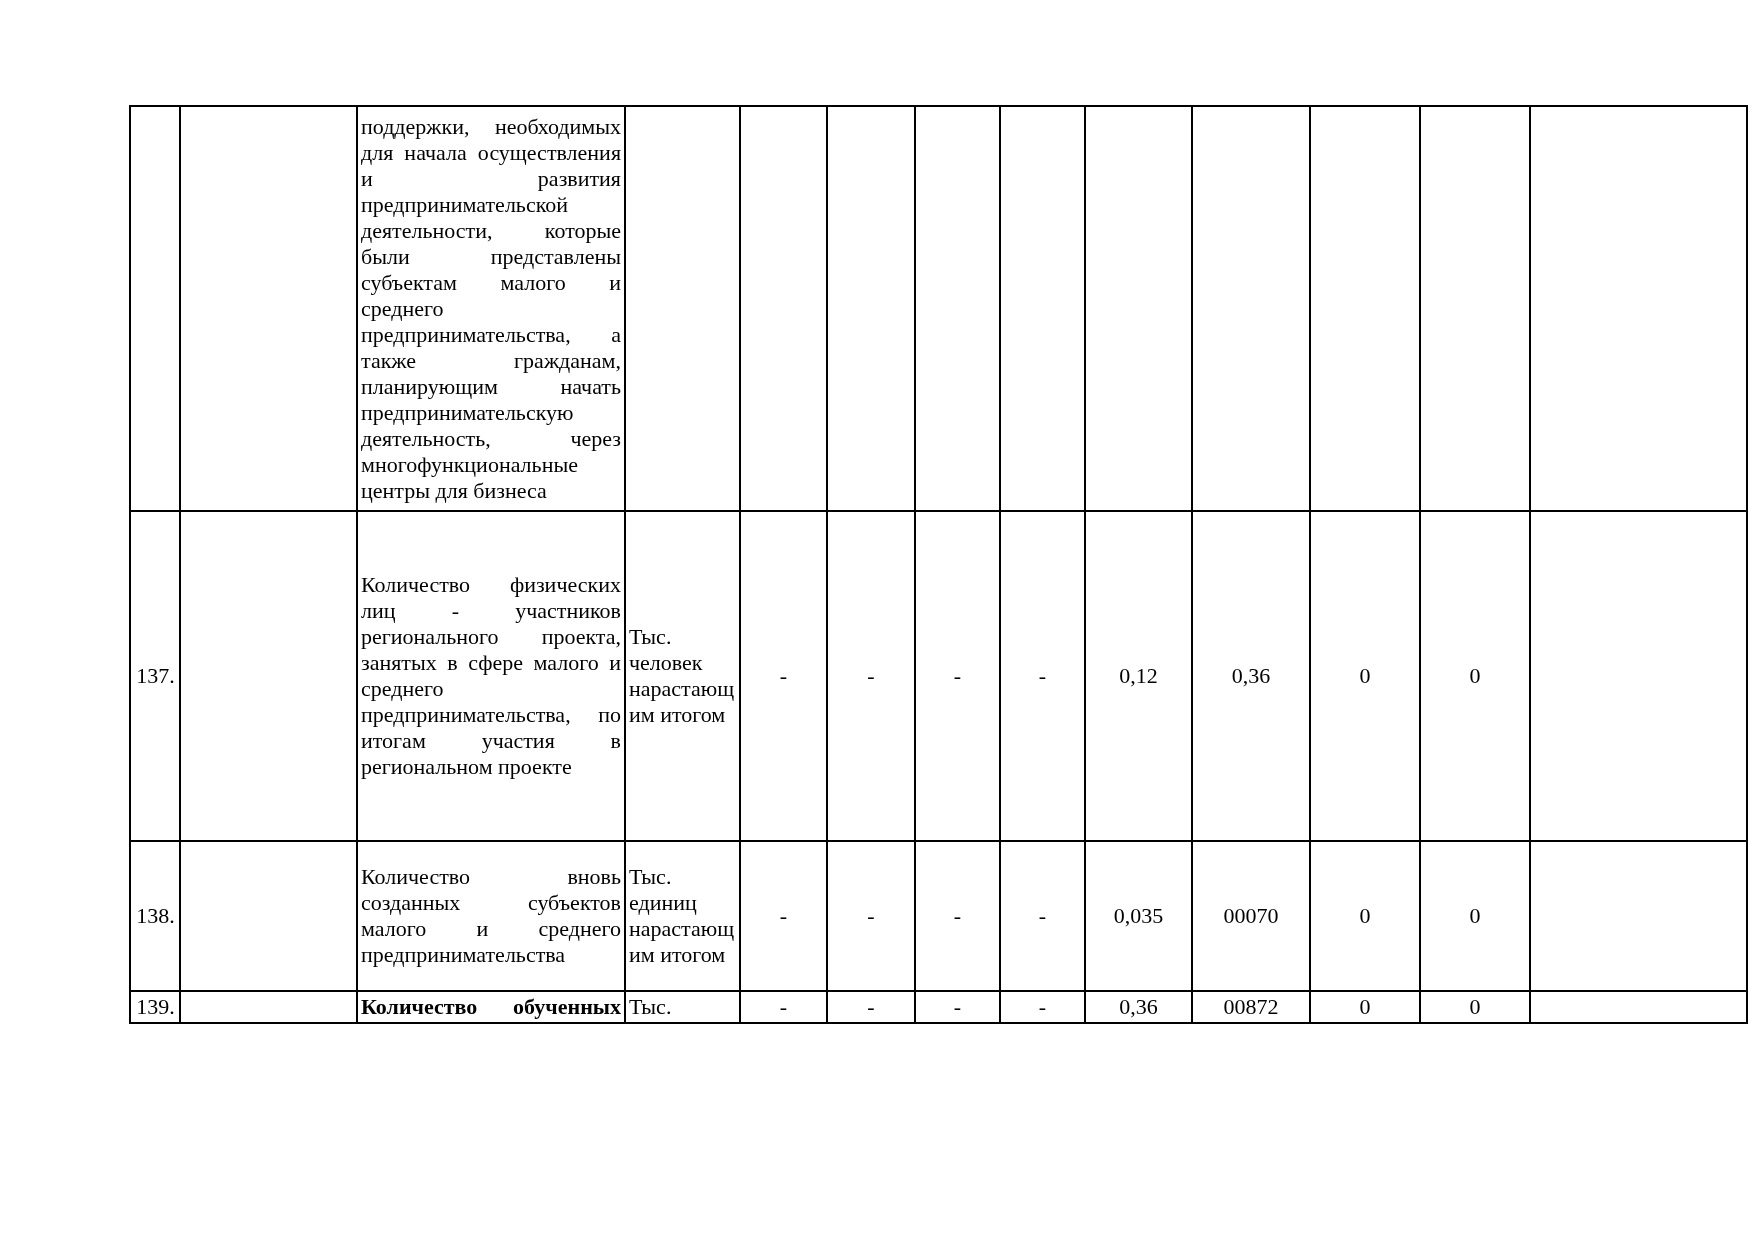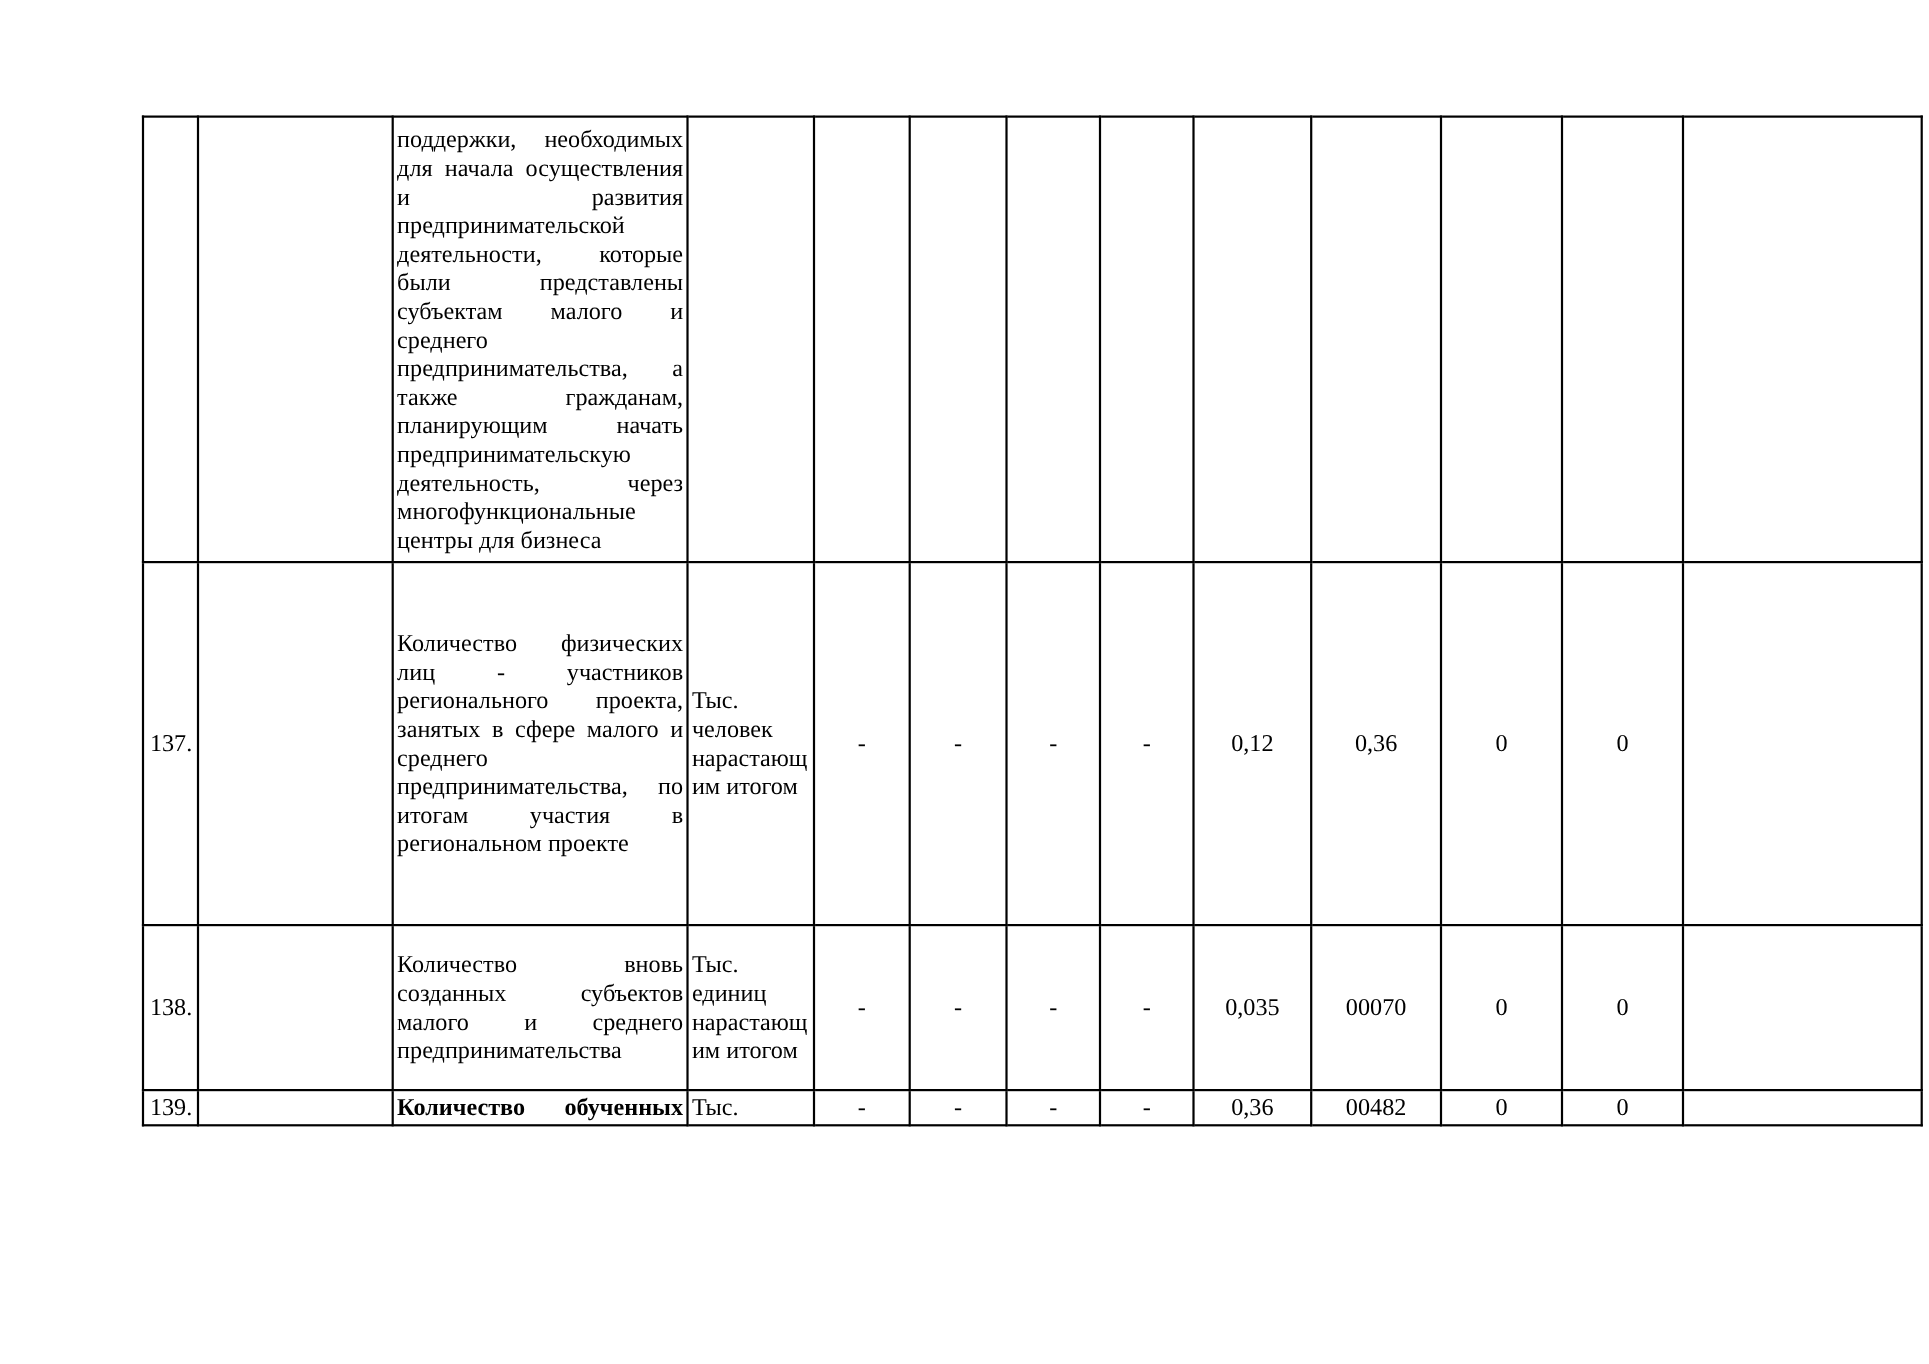--- a/index.html
+++ b/index.html
@@ -123,20 +123,20 @@
     <tr style="height:28px">
       <td class="num-cell">139.</td>
       <td class="blank-cell"></td>
       <td class="indicator-cell justify-last">Количество обученных</td>
       <td class="unit-cell">Тыс.</td>
       <td class="value-cell">-</td>
       <td class="value-cell">-</td>
       <td class="value-cell">-</td>
       <td class="value-cell">-</td>
       <td class="value-cell">0,36</td>
-      <td class="value-cell">00482</td>
+      <td class="value-cell">00872</td>
       <td class="value-cell">0</td>
       <td class="value-cell">0</td>
       <td class="blank-cell"></td>
     </tr>
 
   </tbody>
 </table>
 
 </body></html>

